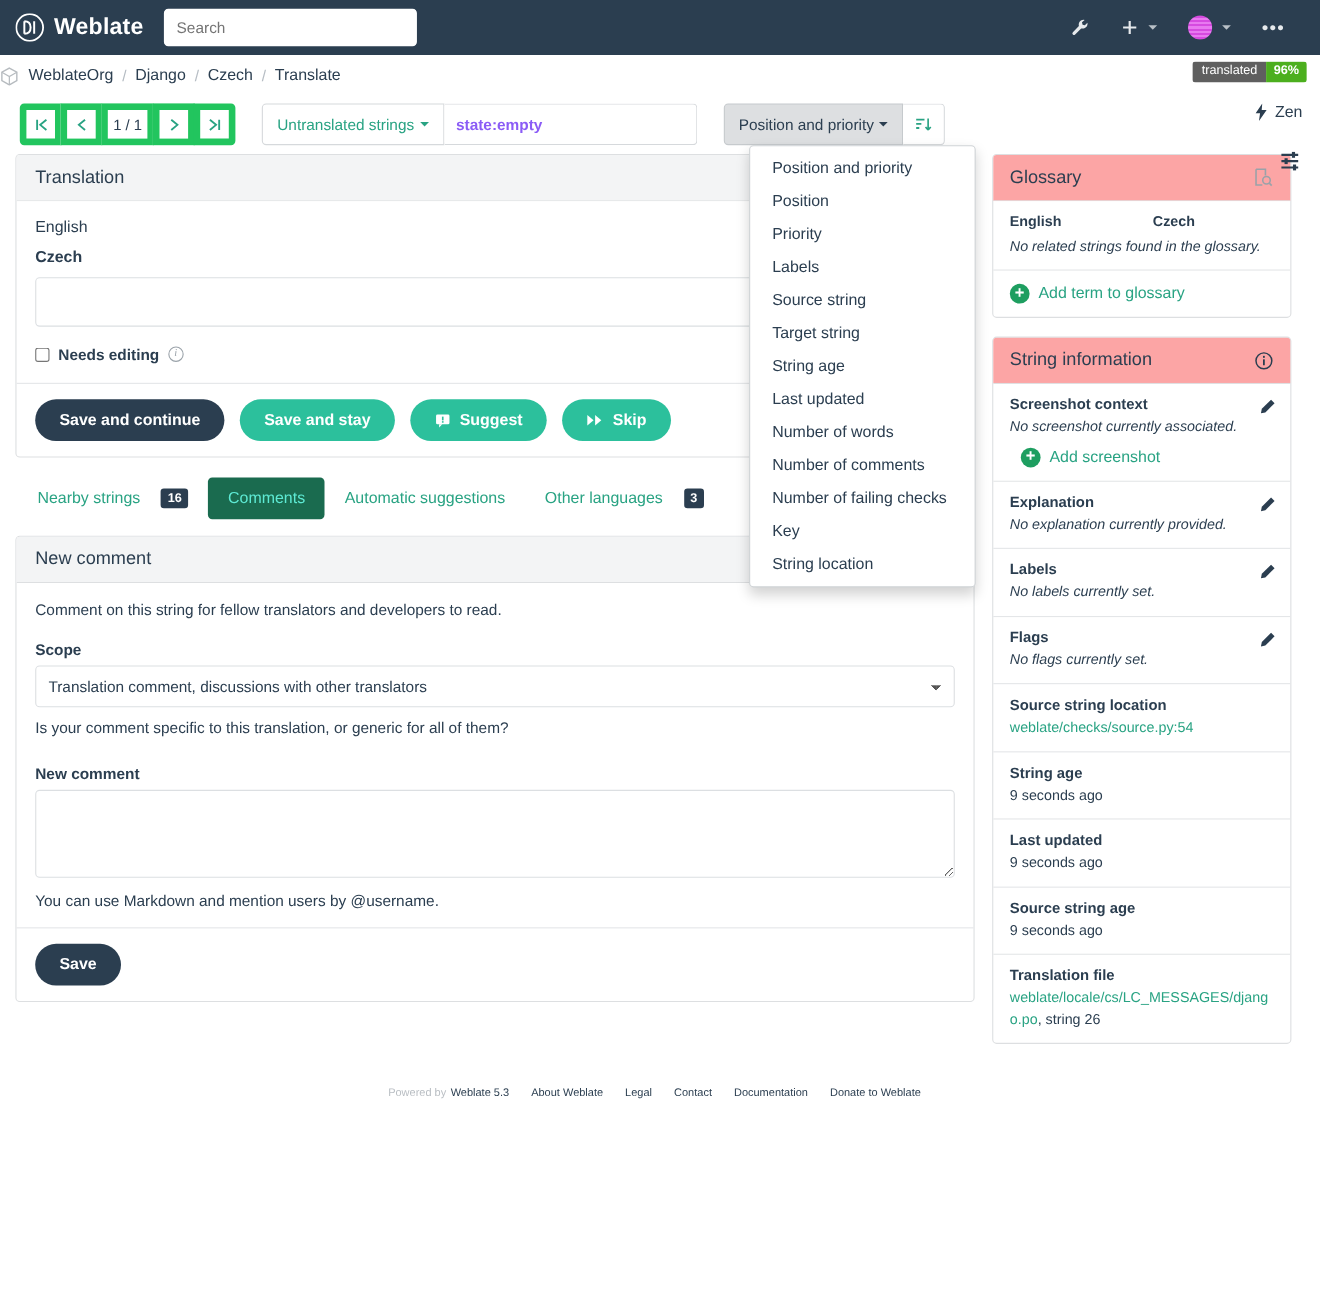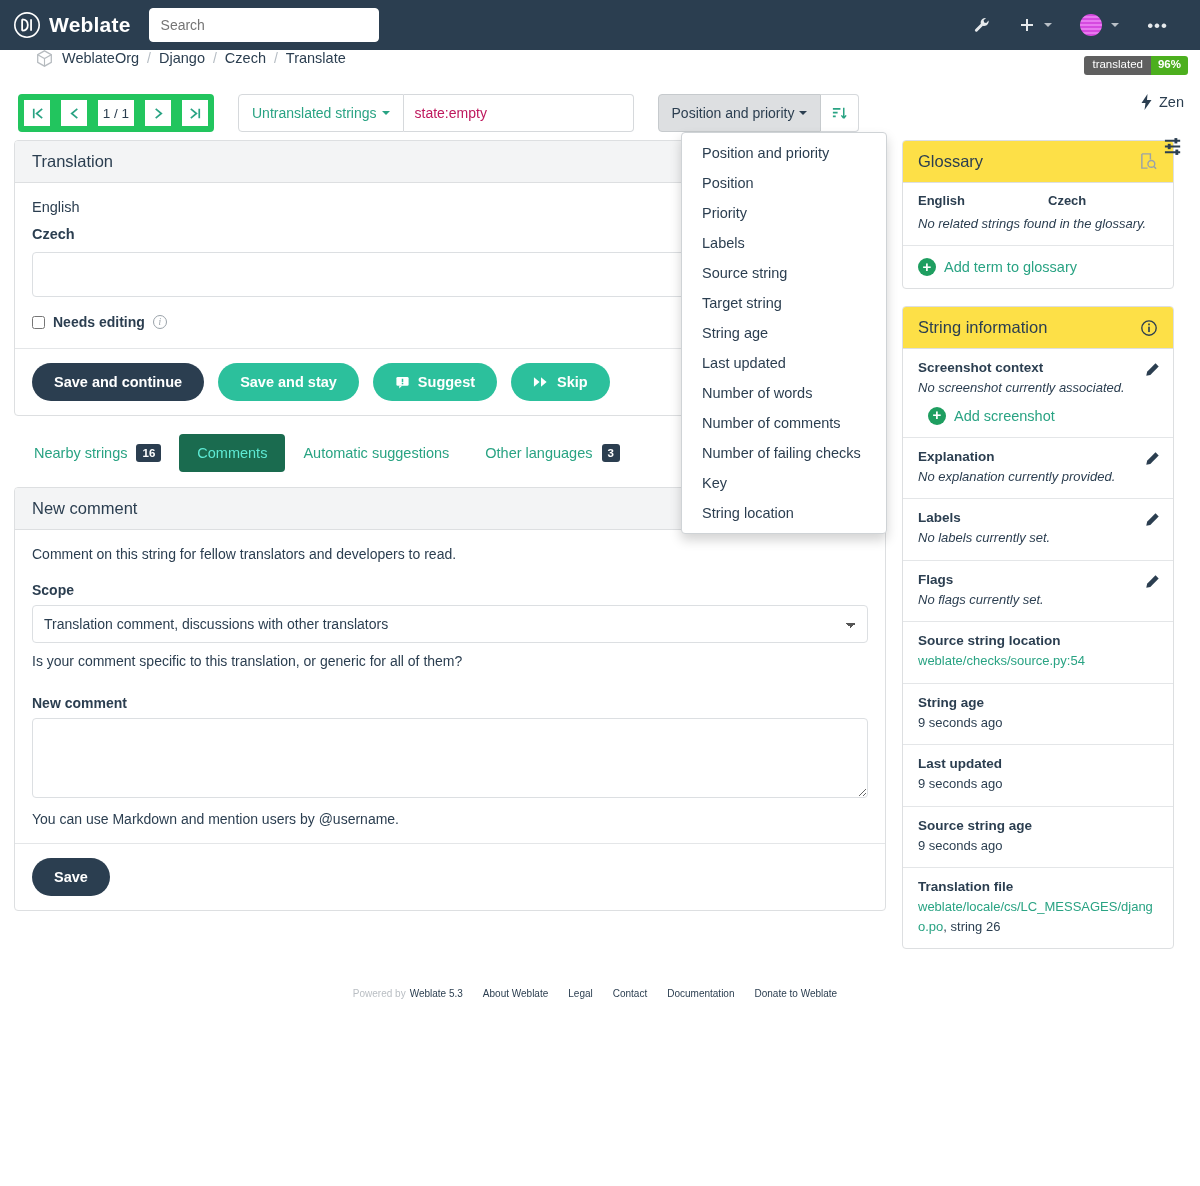--- a/index.html
+++ b/index.html
@@ -45,22 +45,22 @@
     width:22px;height:22px;border-radius:50%;
     background:
       repeating-linear-gradient(0deg,#d64ae0 0 2px,#e879f0 2px 4px),
       radial-gradient(circle at 35% 35%,#f09bf5,#c516d6);
     display:inline-block;
   }
   .dots{ letter-spacing:1px; font-size:17px; line-height:1; }
 
   
   .breadcrumb-row{
-    height:38px; display:flex; align-items:flex-start; padding:0 0;
-    position:relative; background:#fff;margin-left:36px;
+    height:38px; display:flex; align-items:center; padding:0 0;
+    position:relative; background:#fff;
   }
   .bc-icon{ width:17px;height:17px;margin-right:9px; opacity:.55;}
   .bc-item{ color:#2b3e50; font-size:14.5px; text-decoration:none; cursor:pointer;}
   .bc-sep{ color:#b5bcc3; margin:0 8px; }
   .state-badge{
     position:absolute; right:12px; top:6px; display:flex; height:19px;
     border-radius:3px; overflow:hidden; font-size:11.5px;
   }
   .state-badge .lbl{ background:#5f5f5f; color:#fff; padding:2px 8px 3px;}
   .state-badge .pct{ background:#4caf1e; color:#fff; padding:2px 7px 3px; font-weight:bold;}
@@ -82,22 +82,22 @@
 
   .filter-group{ display:flex; margin-left:24px; }
   .filter-select{
     height:38px; border:1px solid #d6d9dc; background:#fff; border-radius:4px 0 0 4px;
     display:flex;align-items:center; padding:0 13px; color:#29a383; font-size:14px;
     cursor:pointer; white-space:nowrap;
   }
   .filter-select .caret{ border-top-color:#29a383; }
   .filter-input{
     height:38px; width:230px; border:1px solid #d6d9dc; border-left:none;
-    border-radius:0 4px 4px 0; padding:0 11px; font-size:14px; color:#be185d;
-    font-family:"Liberation Sans", sans-serif; outline:none;
+    border-radius:0 4px 4px 0; padding:0 11px; font-size:14px; color:#8b5cf6;
+    font-family:"Liberation Sans", sans-serif; outline:none;font-weight:bold;
   }
 
   .sort-group{ display:flex; margin-left:24px; position:relative; }
   .sort-select{
     height:38px; border:1px solid #c6cacd; background:#dddfe1; border-radius:4px 0 0 4px;
     display:flex;align-items:center; padding:0 13px; color:#2b3e50; font-size:14px;
     cursor:pointer; white-space:nowrap;
   }
   .sort-select .caret{ border-top-color:#2b3e50; }
   .sort-dir{
@@ -173,21 +173,21 @@
     border:none; border-radius:19px; padding:0 22px; height:38px; cursor:pointer;
     font-size:14.5px; font-weight:bold; color:#fff; display:flex;
     align-items:center; gap:8px; font-family:"Liberation Sans", sans-serif;
   }
   .btn-dark{ background:#2b3e50; }
   .btn-teal{ background:#2cc09c; }
 
   
   .tabs{ display:flex; align-items:center; gap:0; margin:2px 0 14px 2px;}
   .tab{
-    display:flex;align-items:center;gap:9px; padding:11px 18px; font-size:14.5px;
+    display:flex;align-items:center;gap:19px; padding:11px 18px; font-size:14.5px;
     color:#29a383; cursor:pointer; border-radius:4px; font-weight:normal;
   }
   .tab.active{ background:#1a6b4f; color:#5eead4; font-weight:normal; }
   .badge-count{
     background:#2b3e50; color:#fff; font-size:11.5px; border-radius:3px;
     padding:2px 6px; font-weight:bold; line-height:14px;
   }
 
   
   .cmt-desc{ font-size:14px; color:#2b3e50; margin:0 0 20px; }
@@ -206,21 +206,21 @@
   .form-help.sm{ margin:10px 0 0; }
   .cmt-textarea{
     width:100%; height:80px; border:1px solid #dcdfe2; border-radius:4px;
     padding:8px 10px; font-family:"Liberation Sans", sans-serif; font-size:14px;
     outline:none; resize:vertical;
   }
   .save-row{ border-top:1px solid #e4e6e8; padding:14px 17px; }
 
   
   .side-head{
-    background:#fde047; border-bottom:1px solid #dddfe1; border-radius:3px 3px 0 0;
+    background:#fca5a5; border-bottom:1px solid #dddfe1; border-radius:3px 3px 0 0;
     padding:11px 15px; font-size:16.5px; display:flex; align-items:center;
     justify-content:space-between; color:#2b3e50;
   }
   .gloss-cols{
     display:flex; padding:10px 15px 8px; font-size:13px; font-weight:bold;
   }
   .gloss-cols span:first-child{ width:130px; }
   .gloss-empty{
     padding:0 15px 14px; font-size:13px; font-style:italic; color:#2b3e50;
     border-bottom:1px solid #e4e6e8;

